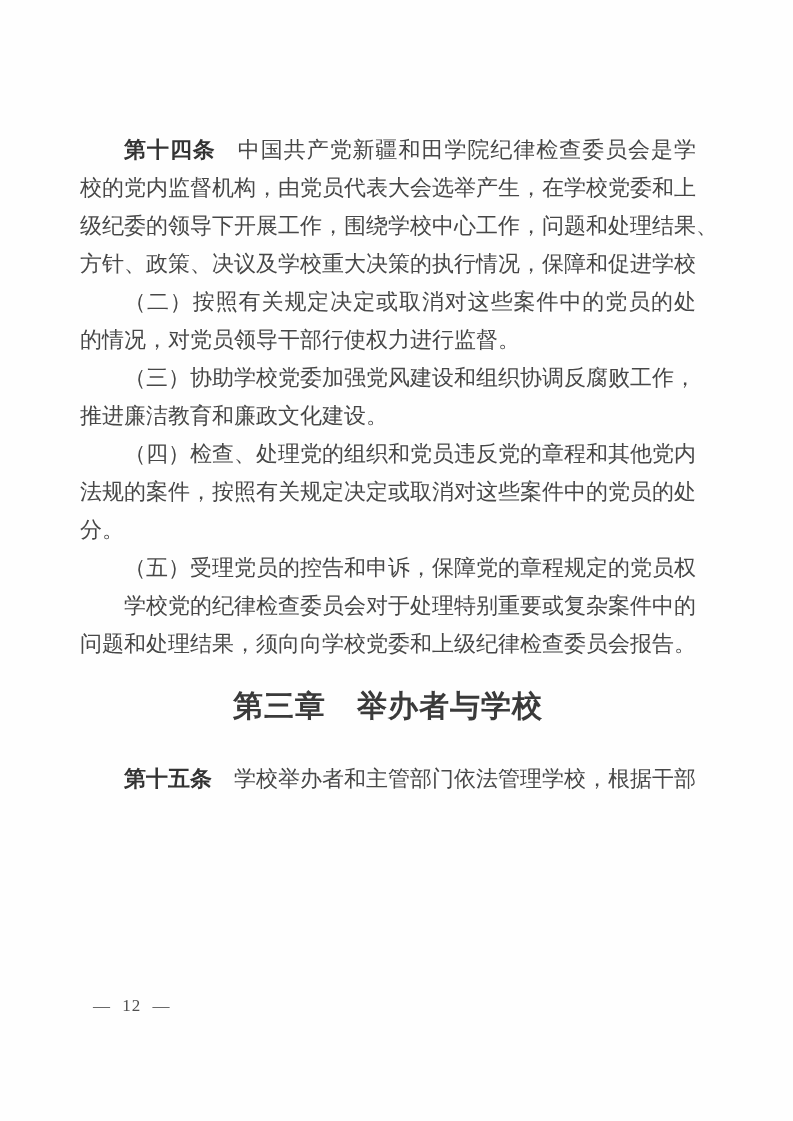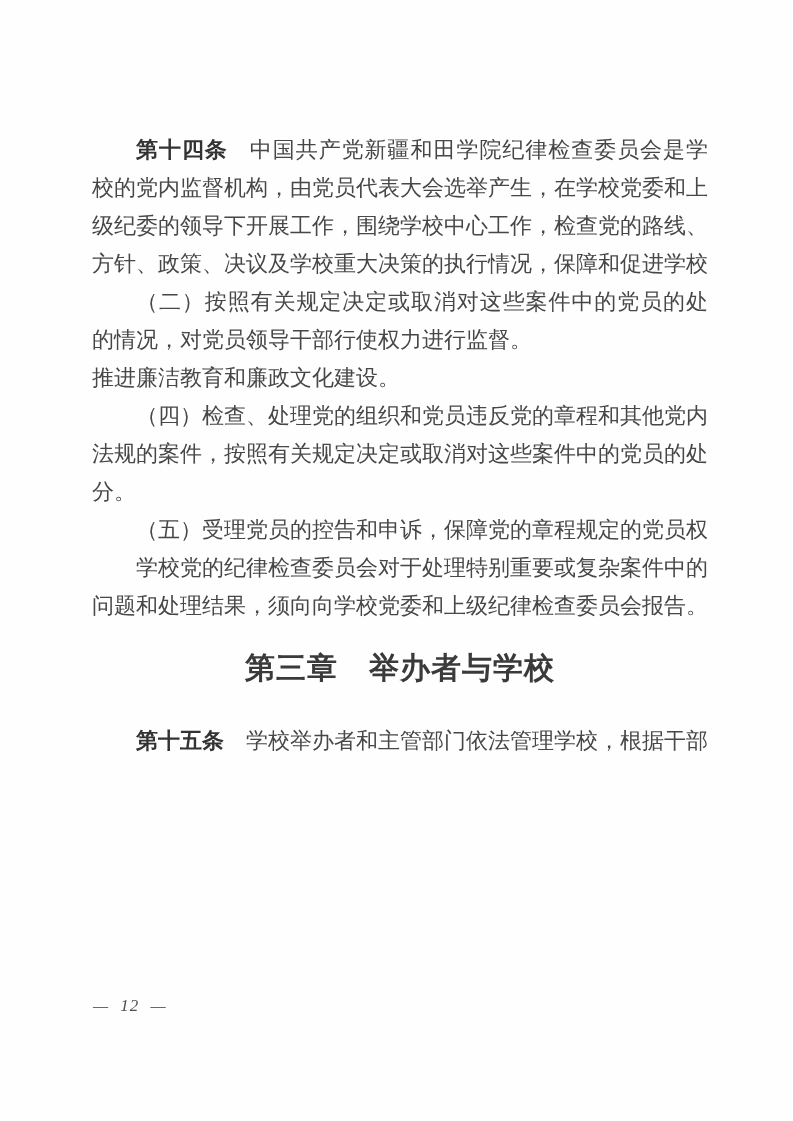--- a/index.html
+++ b/index.html
@@ -9,21 +9,21 @@
     width: 793px;
     height: 1121px;
     background: #fefefe;
     margin: 0 auto;
     overflow: hidden;
     font-family: "Liberation Serif", "DejaVu Serif", serif;
     color: #474747;
   }
   .body-text {
     position: absolute;
-    left: 92px;
+    left: 80px;
     top: 0;
     width: 616px;
     padding-top: 131px;
     font-size: 22px;
     line-height: 38px;
   }
   .para { margin: 0; }
   .tline {
     display: block;
     height: 38px;
@@ -56,40 +56,40 @@
   .part2 { margin-top: 35px; }
   .page-footer {
     position: absolute;
     left: 93px;
     top: 995px;
     font-size: 17px;
     line-height: 22px;
     color: #4f4f4f;
     word-spacing: 6px;
     letter-spacing: 1px;
-    font-style: italic;
   }
 </style>
 </head>
 <body>
 
 <div class="page">
   <main class="body-text">
     <section id="part1">
         <p class="para">
           <span class="tline first"><span class="lead">第十四条</span>中国共产党新疆和田学院纪律检查委员会是学</span>
           <span class="tline">校的党内监督机构，由党员代表大会选举产生，在学校党委和上</span>
-          <span class="tline">级纪委的领导下开展工作，围绕学校中心工作，检查党的路线、</span>
+          <span class="tline">级纪委的领导下开展工作，围绕学校中心工作，问题和处理结果、</span>
           <span class="tline">方针、政策、决议及学校重大决策的执行情况，保障和促进学校</span>
         </p>
         <p class="para">
           <span class="tline first">（二）按照有关规定决定或取消对这些案件中的党员的处</span>
           <span class="tline last">的情况，对党员领导干部行使权力进行监督。</span>
         </p>
         <p class="para">
+          <span class="tline first">（三）协助学校党委加强党风建设和组织协调反腐败工作，</span>
           <span class="tline last">推进廉洁教育和廉政文化建设。</span>
         </p>
         <p class="para">
           <span class="tline first">（四）检查、处理党的组织和党员违反党的章程和其他党内</span>
           <span class="tline">法规的案件，按照有关规定决定或取消对这些案件中的党员的处</span>
           <span class="tline last">分。</span>
         </p>
         <p class="para">
           <span class="tline first">（五）受理党员的控告和申诉，保障党的章程规定的党员权</span>
         </p>

